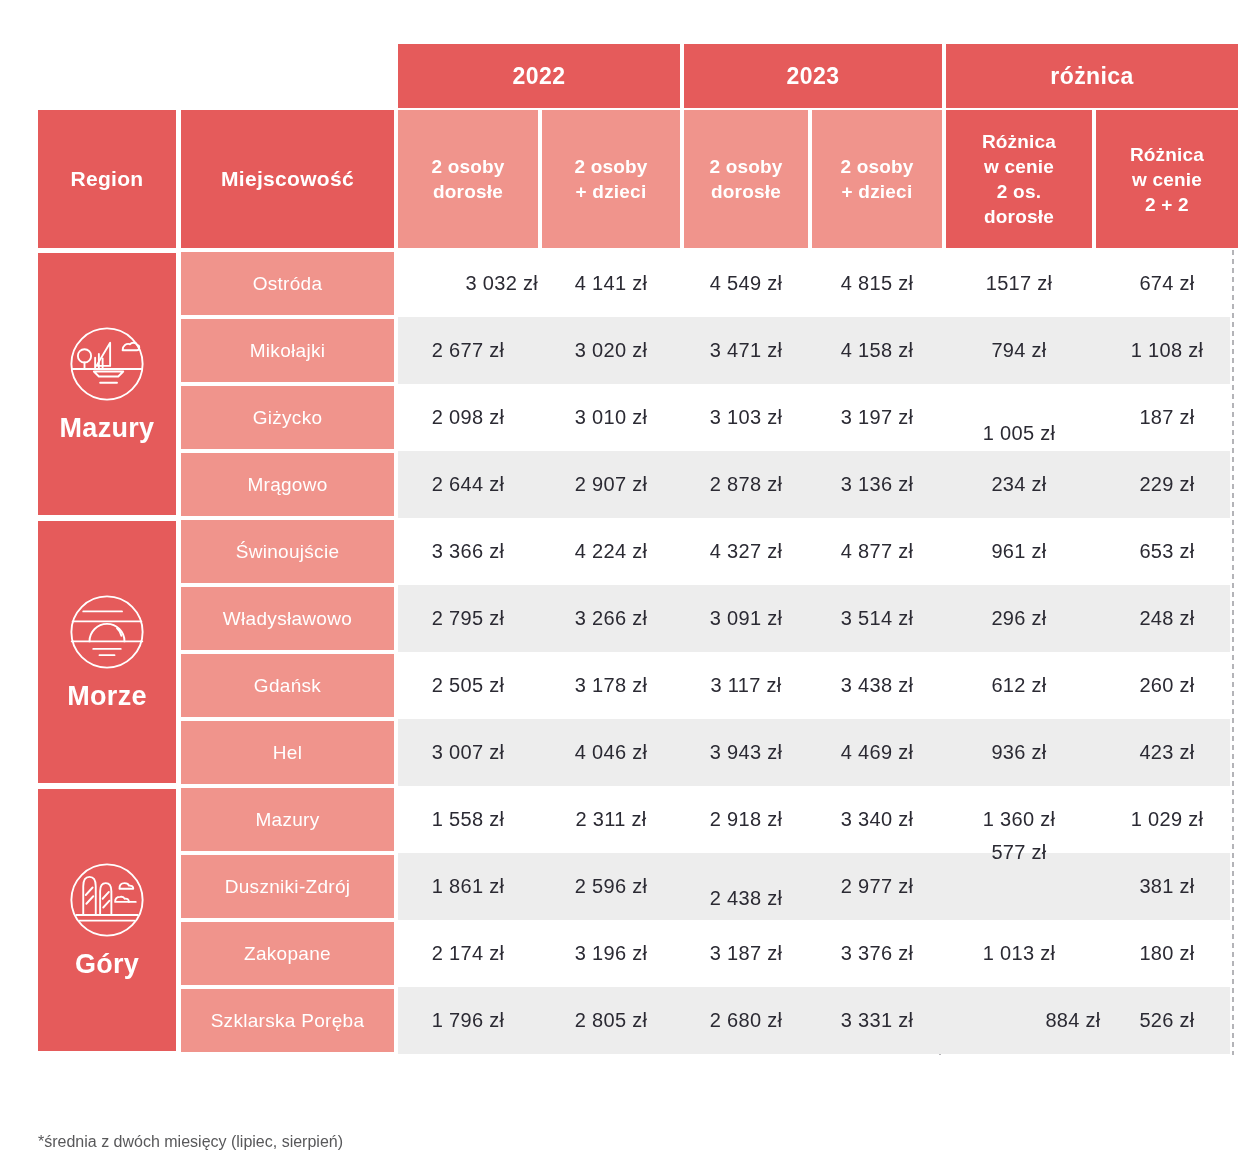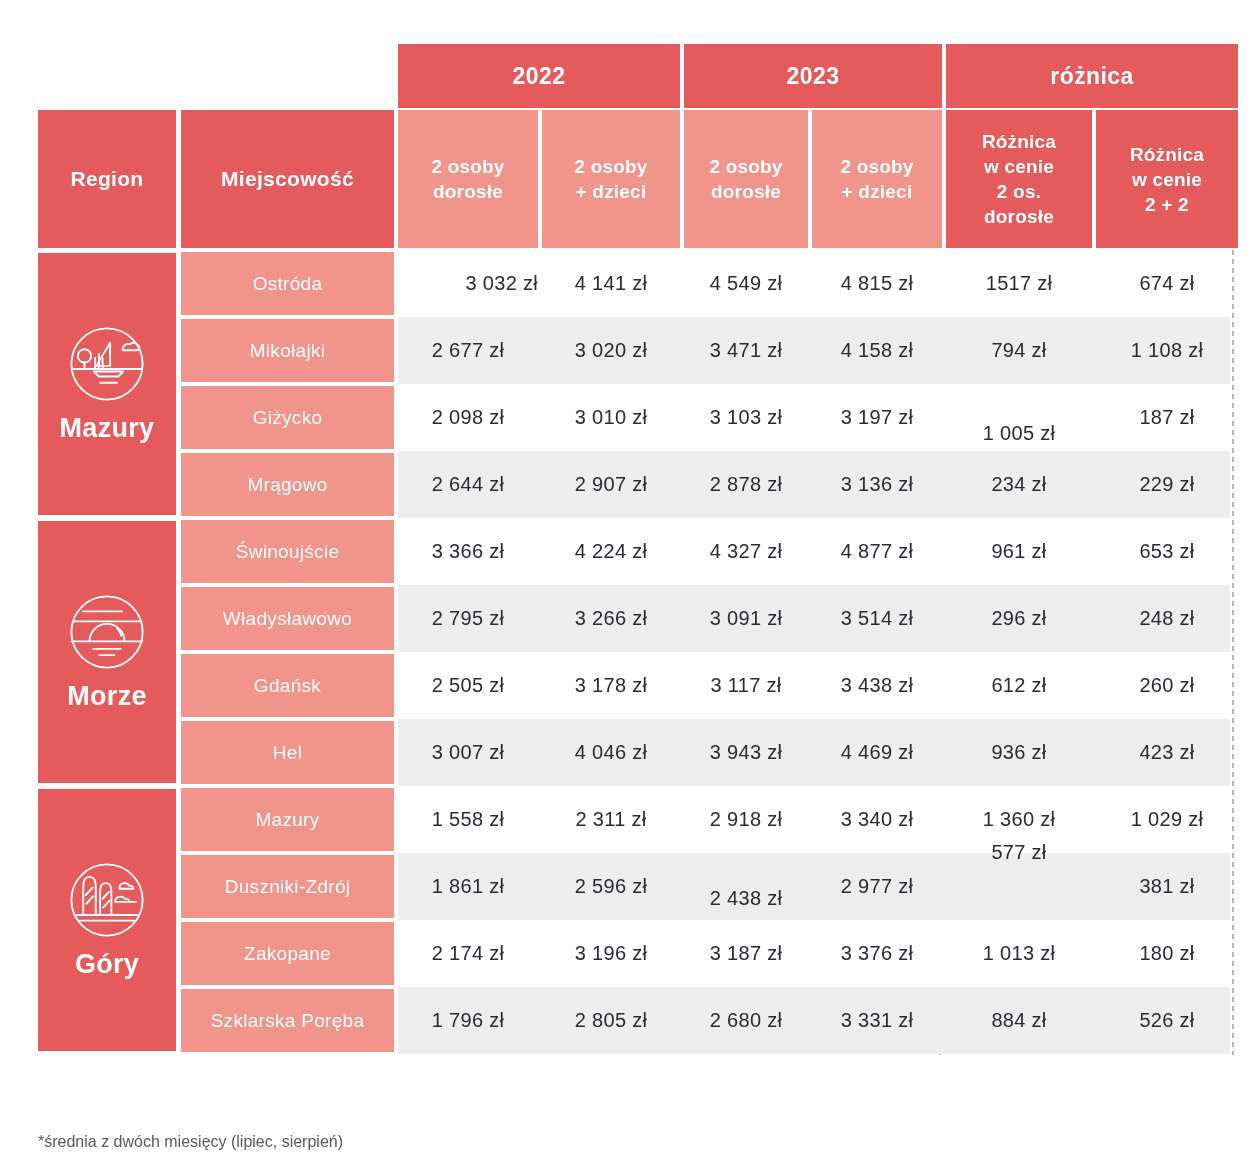--- a/index.html
+++ b/index.html
@@ -197,21 +197,21 @@
       <div class="val" style="top: 920px; left: 684px; width: 124px;">3 187 zł</div>
       <div class="val" style="top: 920px; left: 812px; width: 130px;">3 376 zł</div>
       <div class="val" style="top: 920px; left: 946px; width: 146px;">1 013 zł</div>
       <div class="val" style="top: 920px; left: 1096px; width: 142px;">180 zł</div>
       <div class="stripe" style="top: 987px; background: rgb(237, 237, 237);"></div>
       <div class="town" style="top: 989px;">Szklarska Poręba</div>
       <div class="val" style="top: 987px; left: 398px; width: 140px;">1 796 zł</div>
       <div class="val" style="top: 987px; left: 542px; width: 138px;">2 805 zł</div>
       <div class="val" style="top: 987px; left: 684px; width: 124px;">2 680 zł</div>
       <div class="val" style="top: 987px; left: 812px; width: 130px;">3 331 zł</div>
-      <div class="val" style="top: 987px; left: 946px; width: 146px;">884 zł</div>
+      <div class="val" style="top: 987px; left: 1000px; width: 146px;">884 zł</div>
       <div class="val" style="top: 987px; left: 1096px; width: 142px;">526 zł</div>
       <div class="regionblk" style="top: 789px; height: 262px;">
         <span class="ico"><svg width="80" height="80" viewBox="0 0 64 64" fill="none" stroke="#ffffff" stroke-width="1.5" stroke-linecap="round" stroke-linejoin="round">
     <circle cx="32" cy="32" r="28.5"></circle>
     <path d="M7.5 44 H56.5"></path>
     <path d="M10 48.5 H54"></path>
     <path d="M13 44 V21 Q13 13.5 18 13.5 Q23 13.5 23 21 V44"></path>
     <path d="M15 28 L20.5 22"></path>
             <path d="M15.5 35 L21 29"></path>
     <path d="M26.5 44 V25 Q26.5 18.5 31 18.5 Q35.5 18.5 35.5 25 V44"></path>

